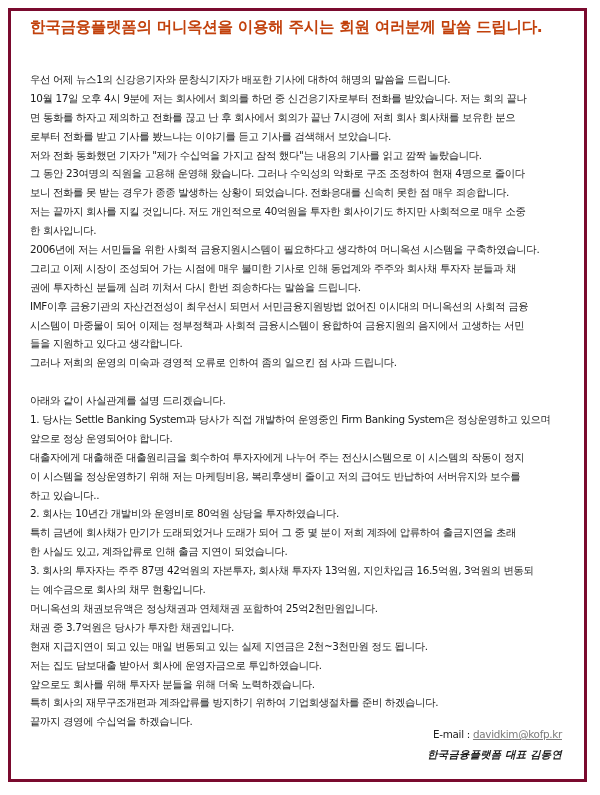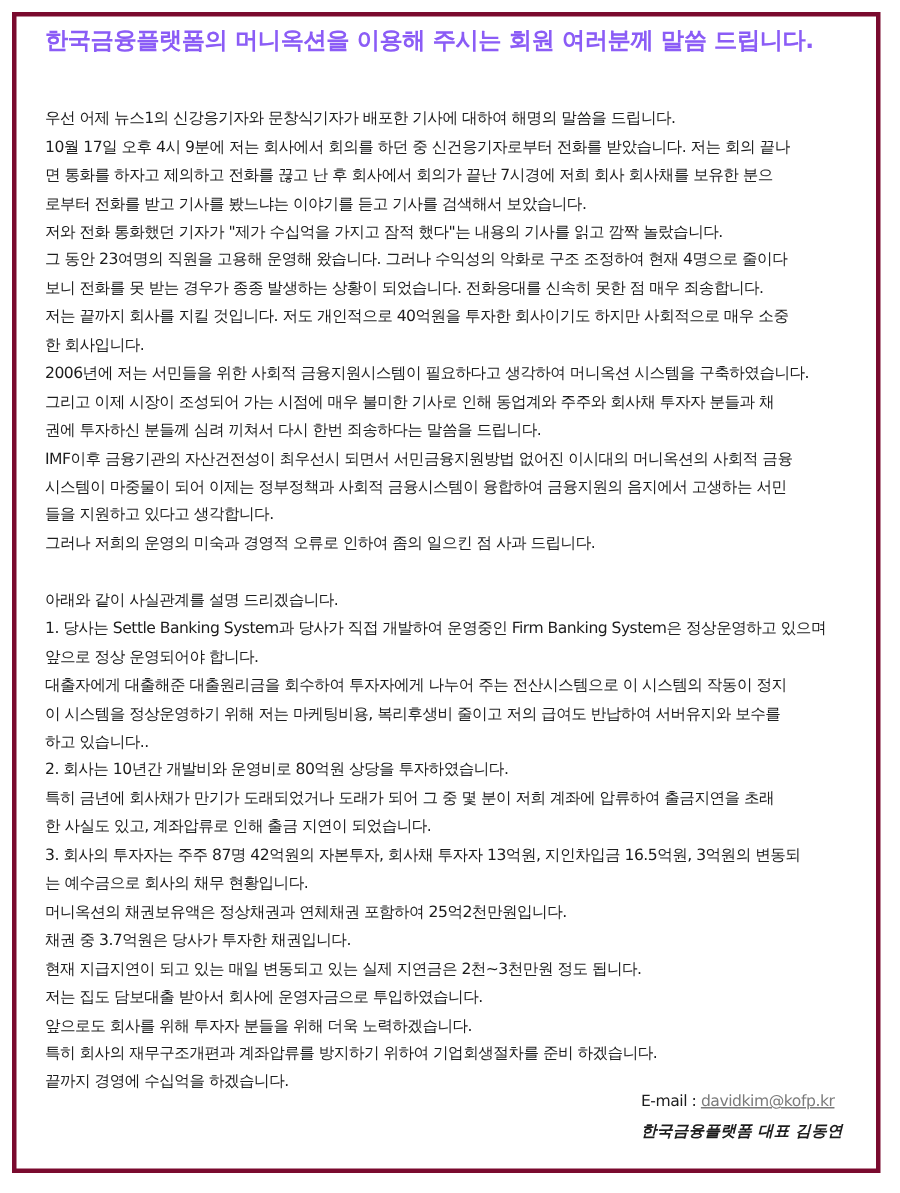--- a/index.html
+++ b/index.html
@@ -26,21 +26,21 @@
       background: #ffffff;
     }
     .title {
       position: absolute;
       left: 30px;
       top: 17px;
       width: 560px;
       font-size: 15.5px;
       font-weight: bold;
       letter-spacing: -0.3px;
-      color: #8b5cf6;
+      color: #c2410c;
       white-space: nowrap;
     }
     .body {
       position: absolute;
       left: 30px;
       top: 70px;
       width: 545px;
       font-size: 10.4px;
       line-height: 18.9px;
       letter-spacing: -0.35px;
@@ -53,20 +53,21 @@
       overflow: visible;
     }
     .gap {
       display: block;
       height: 18.9px;
     }
     .signature {
       position: absolute;
       right: 38px;
       top: 724px;
+      text-align: right;
       font-size: 10.4px;
       line-height: 20px;
       letter-spacing: -0.3px;
       color: #1c1c1c;
     }
     .email-label {
       color: #1c1c1c;
     }
     .email-link {
       color: #7a7a7a;

